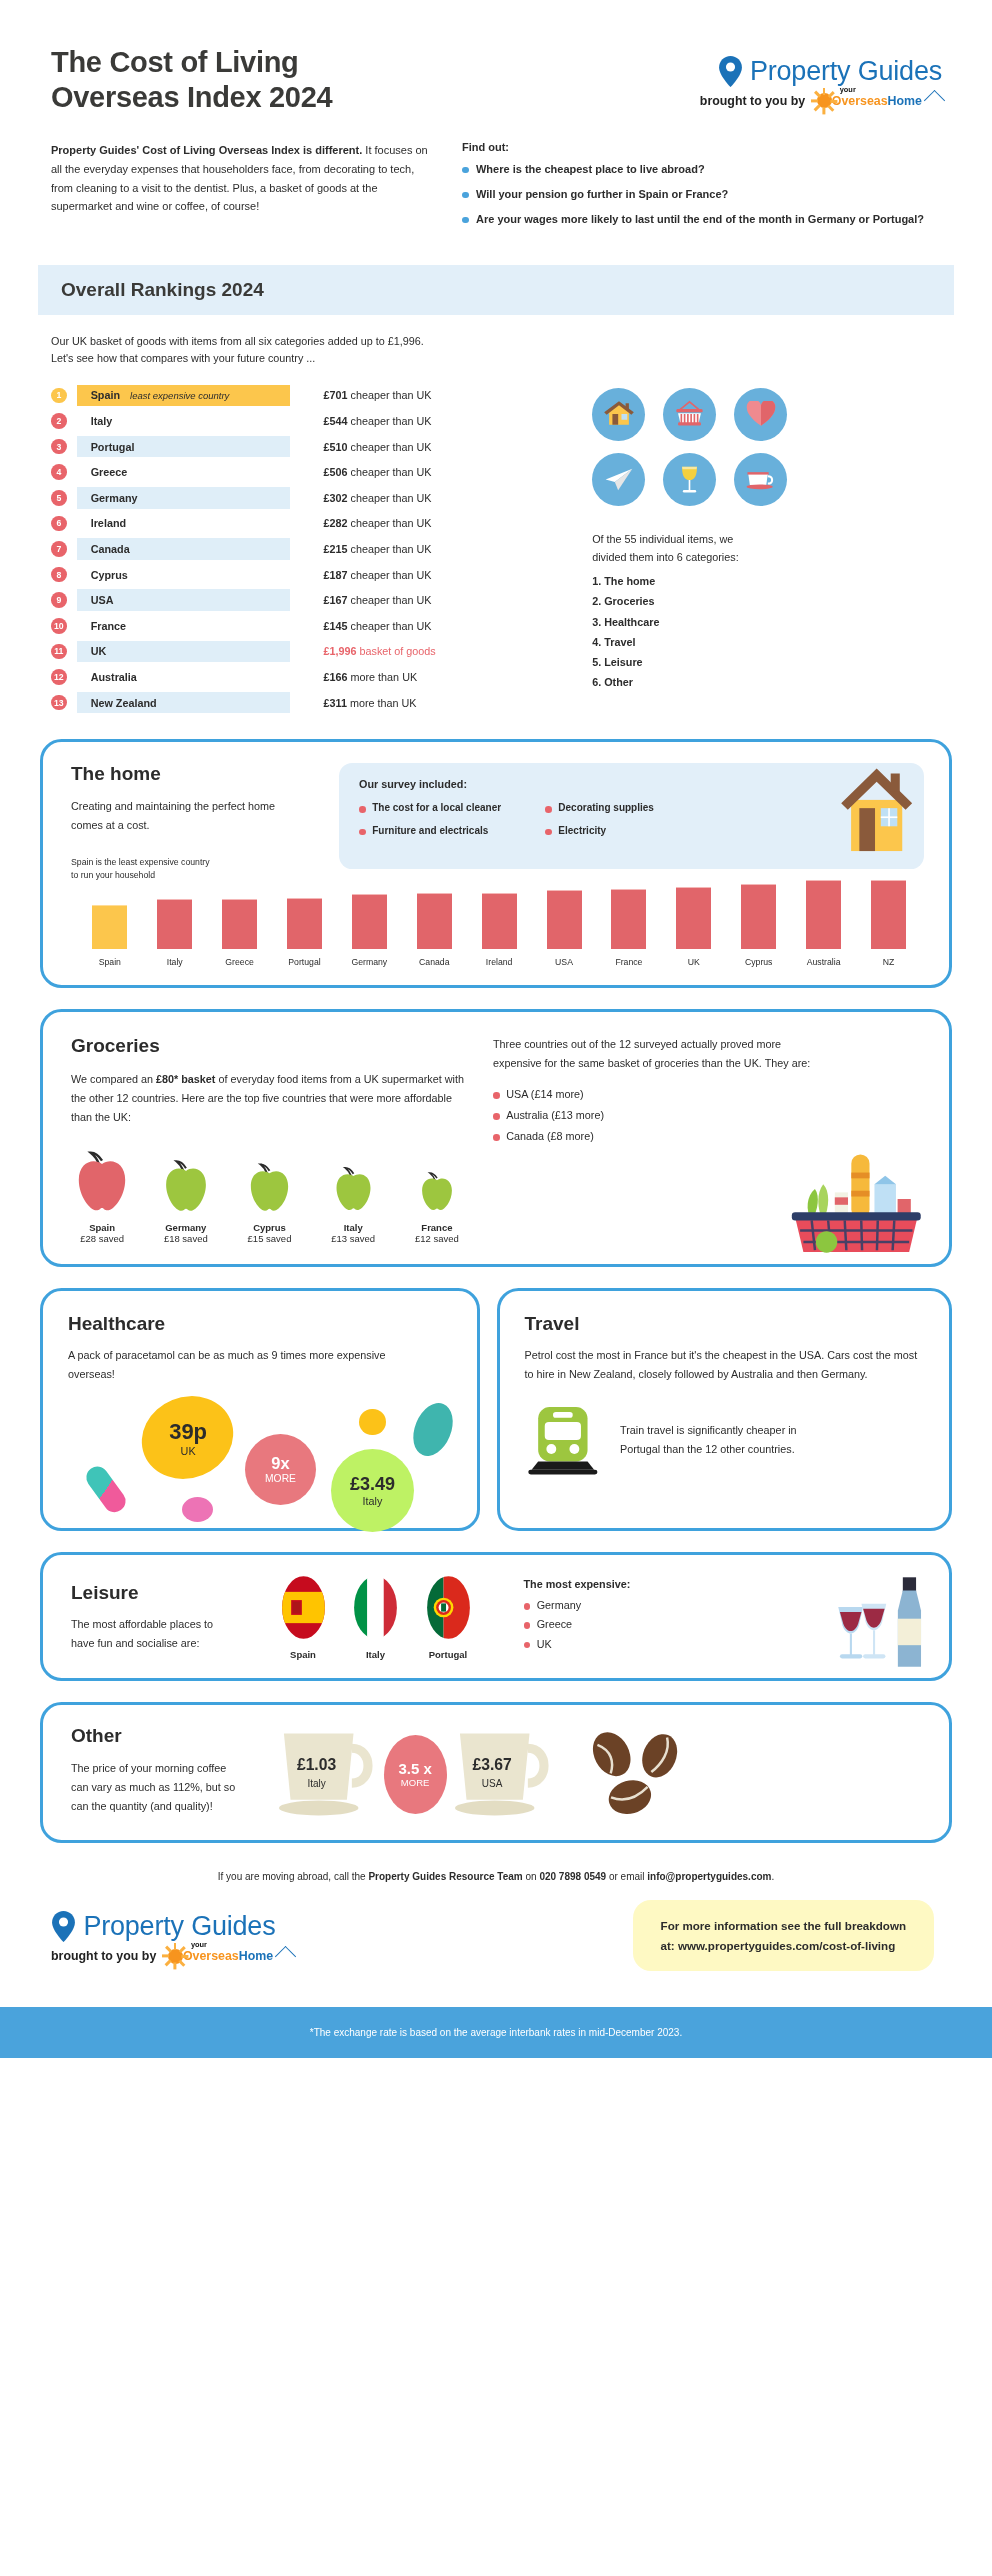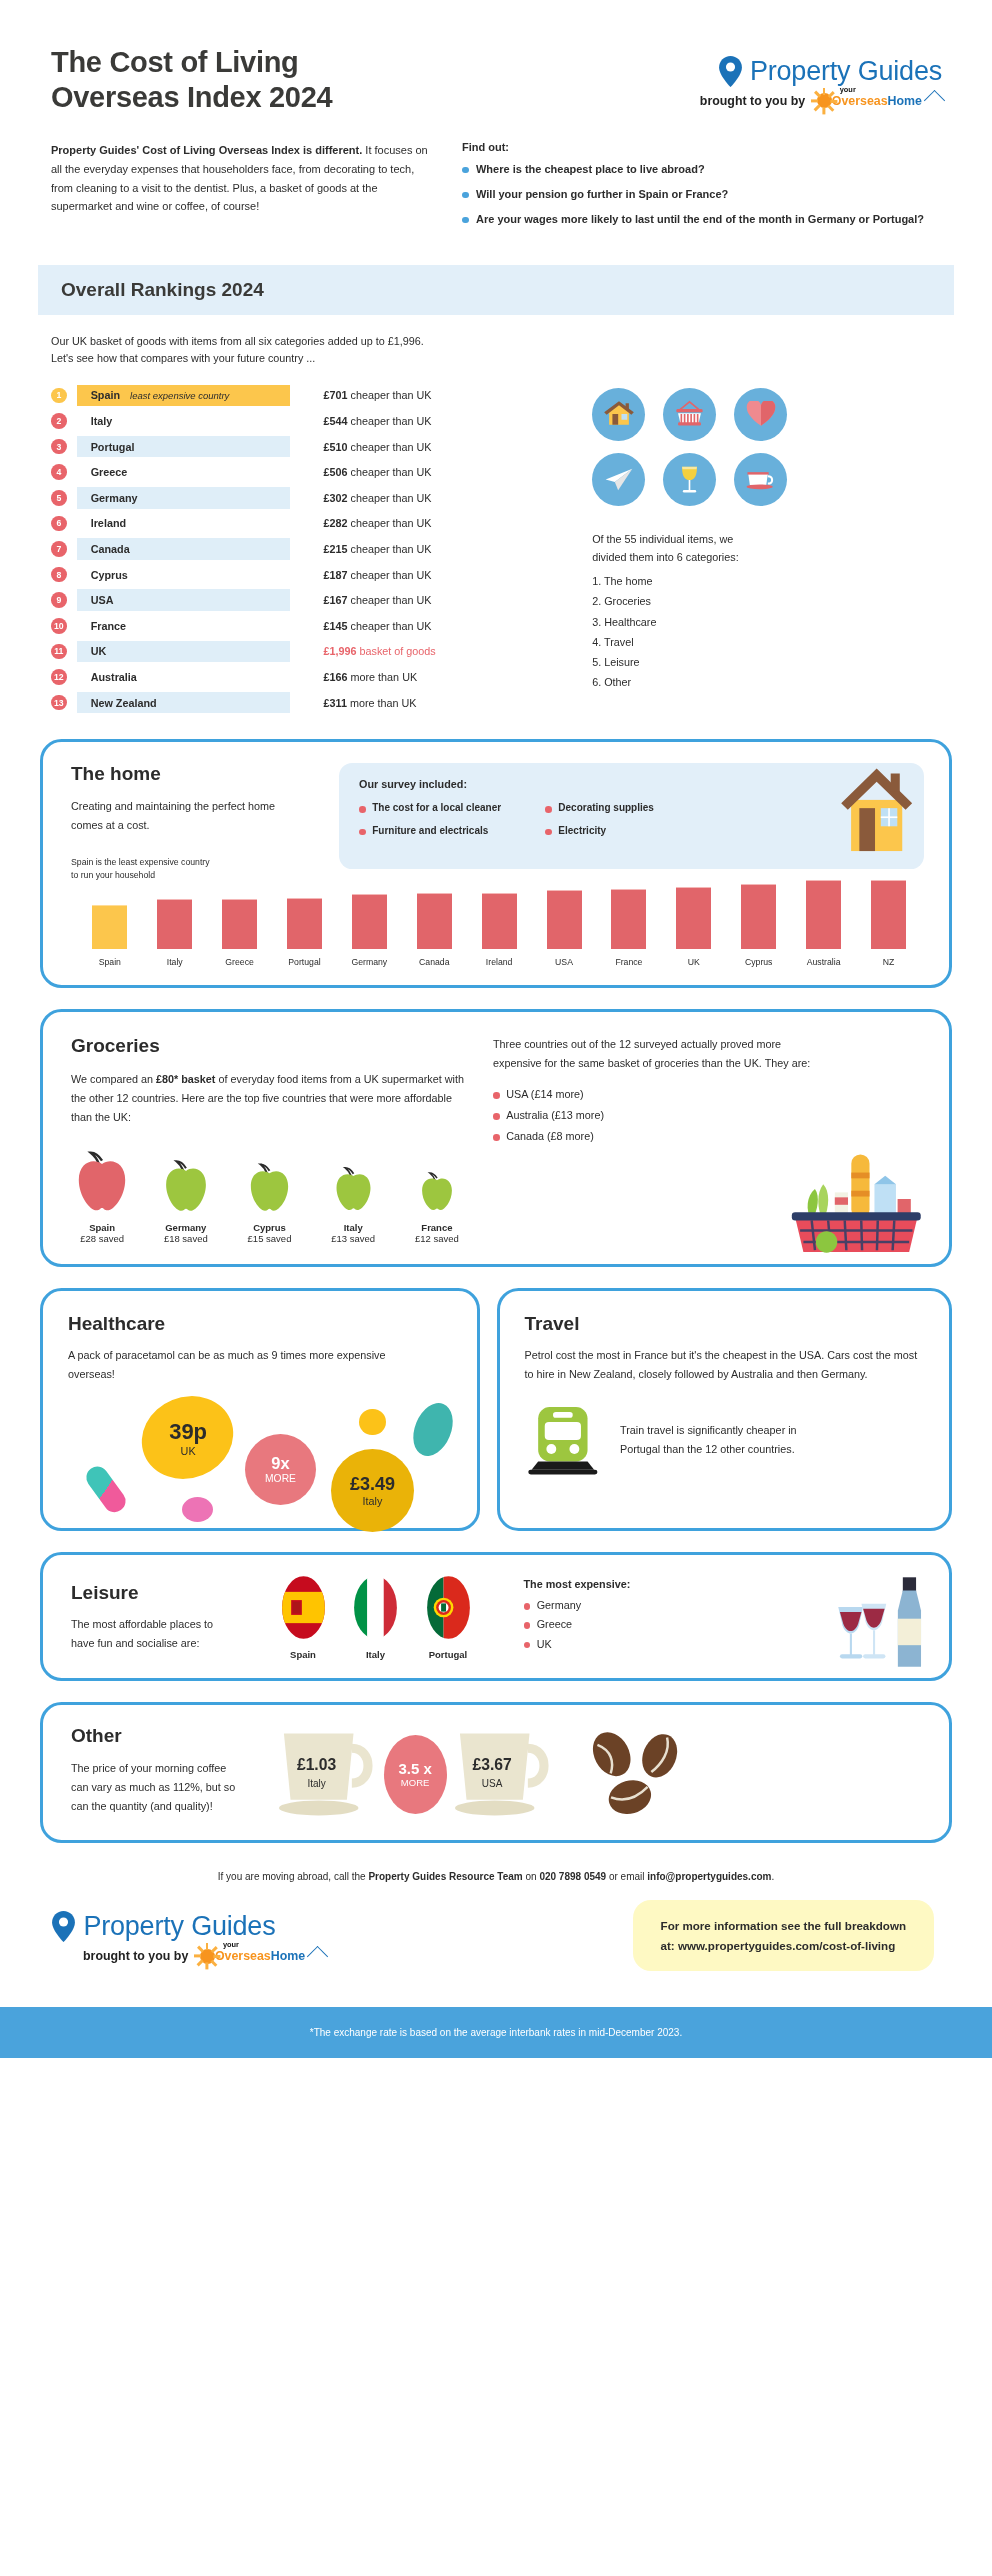--- a/index.html
+++ b/index.html
@@ -14,21 +14,21 @@
   
   .header { display: flex; justify-content: space-between; align-items: center;
             padding: 45px 50px 0 51px; }
   .main-title { font-size: 29px; font-weight: bold; line-height: 1.22; color: #3a3a38;
                 letter-spacing: -0.3px; }
   .logo-block { text-align: right; padding-top: 8.3px; }
   .logo-row { display: flex; align-items: center; justify-content: flex-end; }
   .pin-icon { width: 25px; height: 31px; margin-right: 7.4px; }
   .logo-word { font-size: 27px; color: #1b72b8; font-weight: normal; letter-spacing: -0.2px; }
   .brought-row { display: flex; align-items: center; justify-content: flex-end; margin-top: 1.7px; }
-  .brought-text { font-size: 12.4px; font-weight: bold; color: #222; margin-right: 6.6px; margin-left: 32px; }
+  .brought-text { font-size: 12.4px; font-weight: bold; color: #222; margin-right: 6.6px; }
   .yoh { display:flex; align-items:center; position:relative; }
   .yoh-sun { position:relative; width: 25px; height: 25px; }
   .yoh-sun .core { position:absolute; left:5px; top:5px; width:15px; height:15px;
                    border-radius:50%; background:#f7941e; }
   .yoh-sun .ray { position:absolute; left:11px; top:-0.8px; width:2.5px; height:7.4px; background:#fbb040;
                   transform-origin: 1.2px 13.2px; }
   .yoh-text { font-size: 12.4px; font-weight: bold; margin-left:-5px; }
   .yoh-text .o { color:#f7941e; }
   .yoh-text .home { color:#1b72b8; }
   .yoh-your { position:absolute; left:28px; top:-3.3px; font-size:7.4px; color:#111; }
@@ -67,21 +67,21 @@
   .rank-val b { font-weight: bold; }
   .rank-val.red, .rank-val.red b { color: #e8646a; }
 
   
   .cat-col { flex: 1; padding-left: 15px; padding-top: 3.3px; }
   .cat-icons { display: grid; grid-template-columns: repeat(3, 53px); gap: 12.4px 18px; }
   .cat-circle { width: 53px; height: 53px; border-radius: 50%; background: #68b0db;
                 display: flex; align-items: center; justify-content: center; }
   .cat-text { margin-top: 25px; font-size: 10.8px; line-height: 1.6; color: #2c2c2c; }
   .cat-list { margin-top: 9px; }
-  .cat-list div { font-weight: normal; font-size: 10.8px; margin-bottom: 8.3px; color: #2c2c2c; }
+  .cat-list div { font-weight: bold; font-size: 10.8px; margin-bottom: 8.3px; color: #2c2c2c; }
 
   
   .card { border: 3.3px solid #3fa2dd; border-radius: 21.5px; background: #fff; }
   .sec-title { font-size: 19px; font-weight: bold; color: #2c2c2c; }
   .sec-body { font-size: 10.8px; line-height: 1.75; color: #2c2c2c; }
 
   .home-card { margin: 21.5px 40px 0 40px; padding: 21.5px 25px 18px 28px; }
   .home-top { display: flex; gap: 20px; }
   .home-left { width: 248px; }
   .home-left .sec-body { margin-top: 11.6px; width: 225px; }
@@ -128,21 +128,21 @@
   .circ { position: absolute; border-radius: 50%; display: flex; flex-direction: column;
           align-items: center; justify-content: center; }
   .c-uk { left: 73px; top: 6.6px; width: 93px; height: 81px; background: #fcc218;
           border-radius: 50%; transform: rotate(-22deg); }
   .c-uk .inner { transform: rotate(22deg); text-align: center; }
   .c-uk .big { font-size: 22px; font-weight: bold; color: #2c2c2c; }
   .c-uk .small { font-size: 10.8px; color: #2c2c2c; }
   .c-more { left: 177px; top: 43px; width: 71px; height: 71px; background: #e8787e; }
   .c-more .big { font-size: 16.5px; font-weight: bold; color: #fff; }
   .c-more .small { font-size: 10.3px; color: #fff; }
-  .c-italy { left: 263px; top: 58px; width: 83px; height: 83px; background: #eab308; }
+  .c-italy { left: 263px; top: 58px; width: 83px; height: 83px; background: #bef264; }
   .c-italy .big { font-size: 18px; font-weight: bold; color: #2c2c2c; }
   .c-italy .small { font-size: 10.8px; color: #2c2c2c; }
   .cap { position: absolute; left: 26.5px; top: 73px; width: 21.5px; height: 51px; border-radius: 10.8px;
          background: linear-gradient(160deg, #3fc4b8 0 50%, #f05a9b 50% 100%); transform: rotate(-36deg); }
   .dot-pink { position: absolute; left: 114px; top: 106px; width: 31px; height: 25px;
               border-radius: 50%; background: #ed73b5; }
   .dot-yellow { position: absolute; left: 291px; top: 18px; width: 26.5px; height: 26.5px;
                 border-radius: 50%; background: #fcc218; }
   .tab-teal { position: absolute; left: 347px; top: 11.6px; width: 36px; height: 55px;
               border-radius: 18px/27px; background: #3fb5ae; transform: rotate(22deg); }

